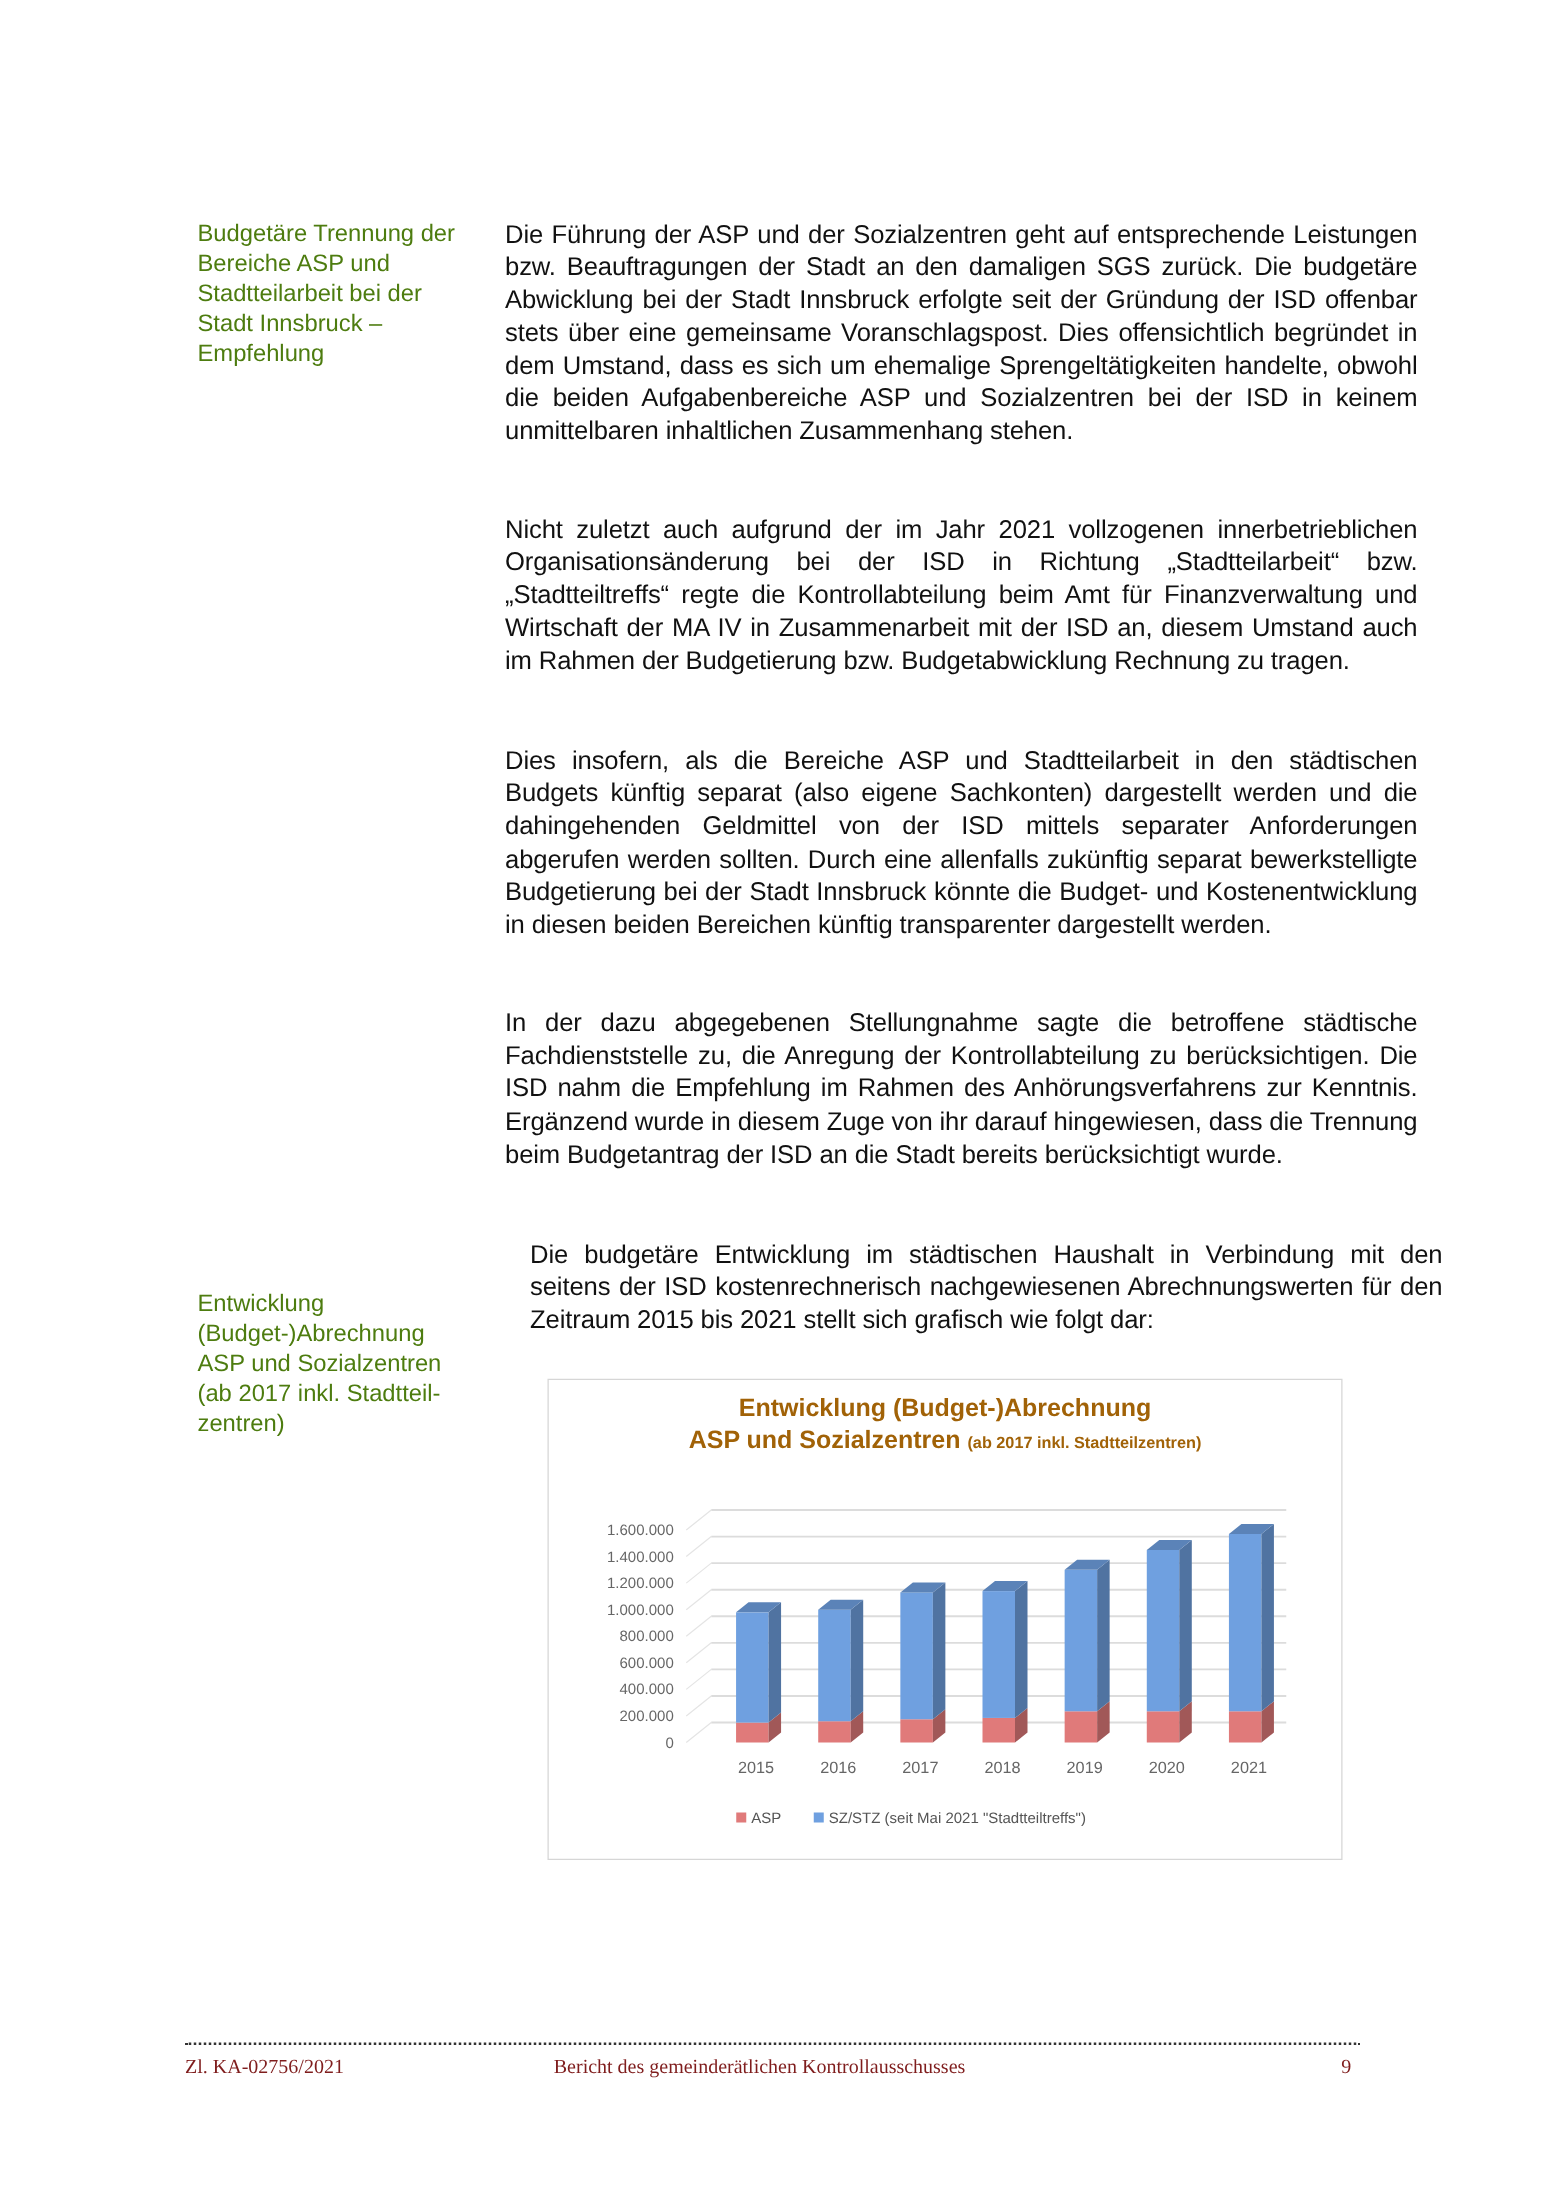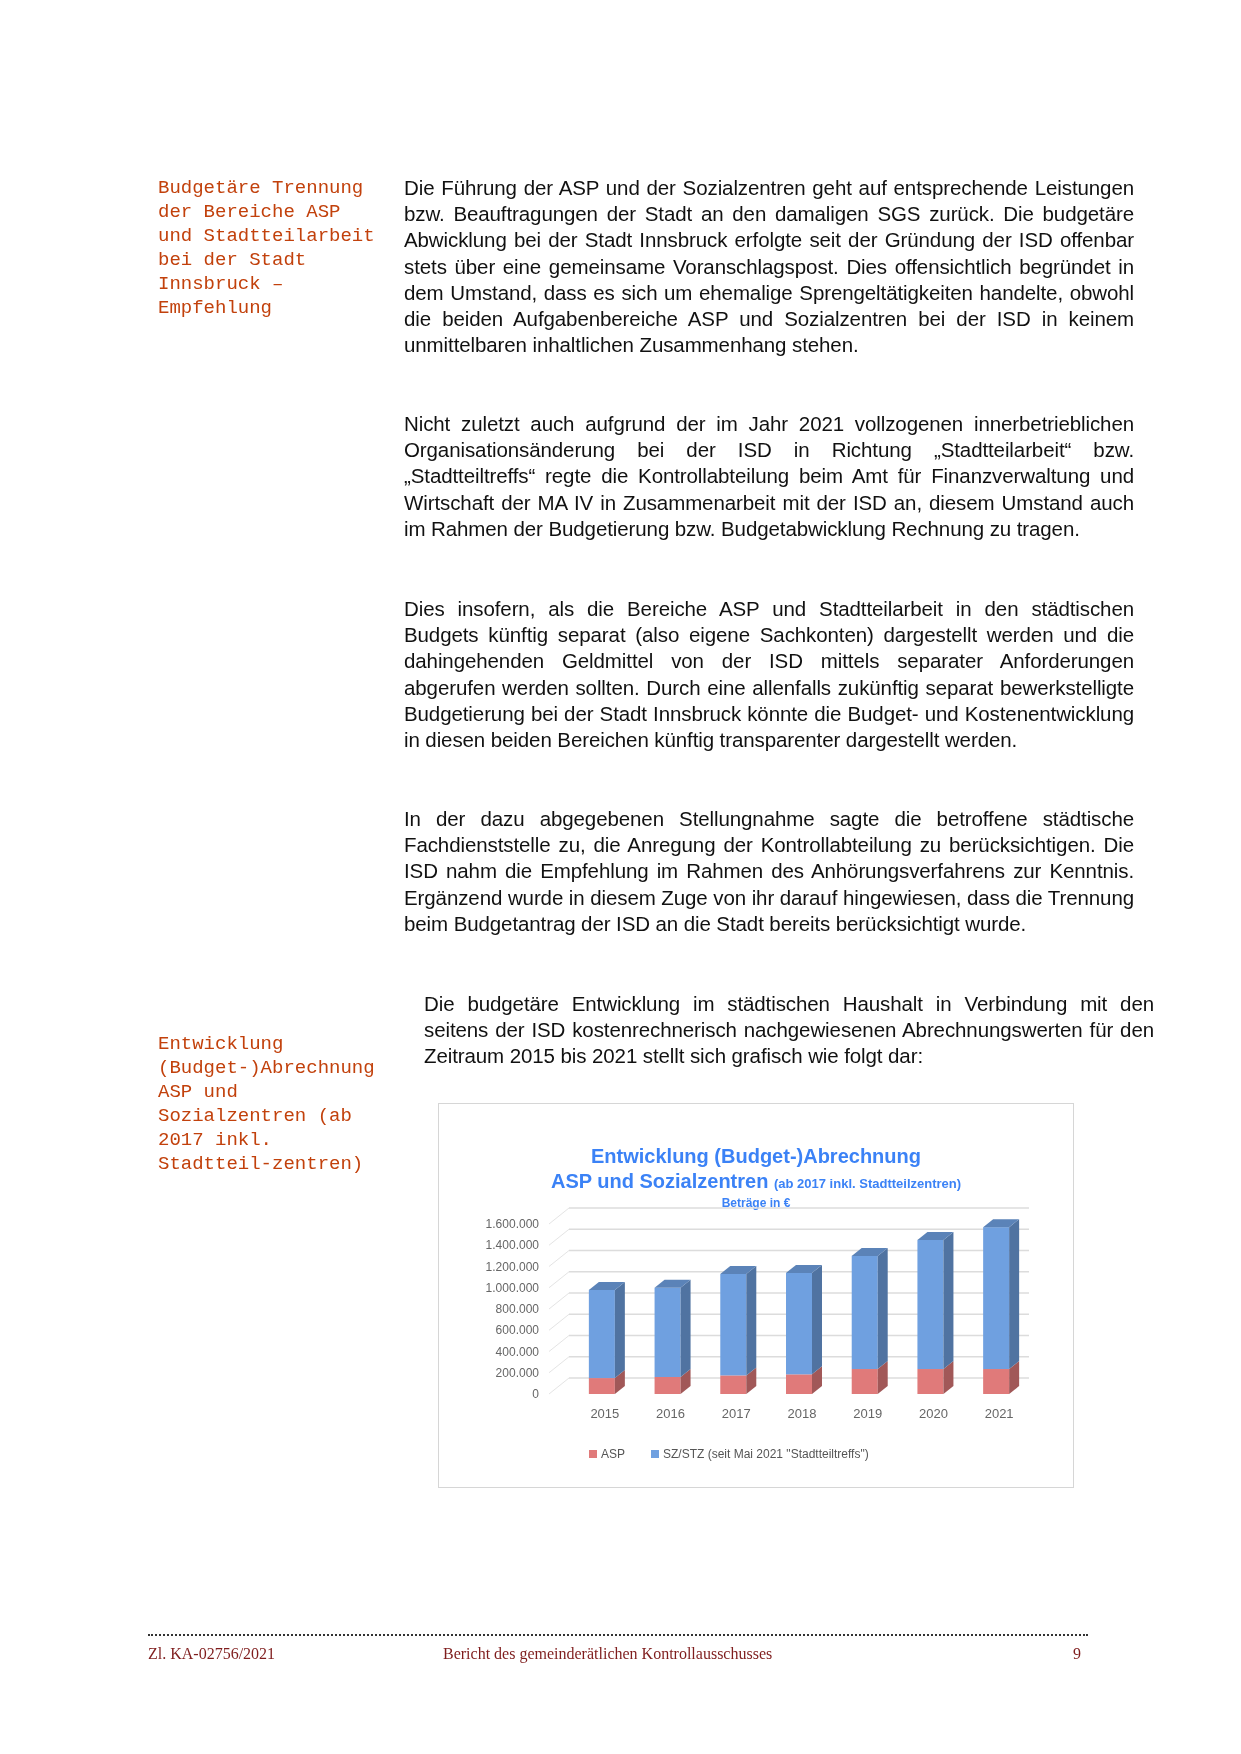--- a/index.html
+++ b/index.html
@@ -1,33 +1,33 @@
 <!DOCTYPE html>
 <html><head>
 <meta charset="utf-8">
 <style>
   html, body { margin: 0; padding: 0; background: #ffffff; }
   body { width: 1241px; height: 1754px; position: relative; overflow: hidden; }
   .sidenote {
     position: absolute; left: 158px; width: 220px;
-    font-family: Liberation Mono, monospace; font-size: 19px; line-height: 24px;
-    color: #c2410c;
+    font-family: Liberation Sans, sans-serif; font-size: 19px; line-height: 24px;
+    color: #4d7c0f;
   }
   .para {
     position: absolute; left: 404px; width: 730px;
     font-family: "Liberation Sans", sans-serif; font-size: 20.5px; line-height: 26.2px;
     color: #111; text-align: justify; letter-spacing: -0.1px;
   }
   .chart-frame {
     position: absolute; left: 438px; top: 1103px; width: 634px; height: 383px;
     border: 1px solid #d6d6d6; background: #fff;
   }
   .chart-title {
     position: absolute; left: 0; width: 100%; text-align: center;
-    font-family: "Liberation Sans", sans-serif; color: #3b82f6; font-weight: bold; margin-top: 29px;
+    font-family: "Liberation Sans", sans-serif; color: #a16207; font-weight: bold;
   }
   .t1 { top: 12px; font-size: 20px; }
   .t2 { top: 37px; font-size: 20px; }
   .t2 small { font-size: 13px; }
   .t3 { top: 63px; font-size: 12px; }
   .footer-dots {
     position: absolute; left: 148px; top: 1634px; width: 940px;
     border-top: 2px dotted #333; height: 0;
   }
   .footer {
@@ -47,21 +47,20 @@
 <div class="para" style="top:596px;">Dies insofern, als die Bereiche ASP und Stadtteilarbeit in den städtischen Budgets künftig separat (also eigene Sachkonten) dargestellt werden und die dahingehenden Geldmittel von der ISD mittels separater Anforderungen abgerufen werden sollten. Durch eine allenfalls zukünftig separat bewerkstelligte Budgetierung bei der Stadt Innsbruck könnte die Budget- und Kostenentwicklung in diesen beiden Bereichen künftig transparenter dargestellt werden.</div>
 <div class="para" style="top:806px;">In der dazu abgegebenen Stellungnahme sagte die betroffene städtische Fachdienststelle zu, die Anregung der Kontrollabteilung zu berücksichtigen. Die ISD nahm die Empfehlung im Rahmen des Anhörungsverfahrens zur Kenntnis. Ergänzend wurde in diesem Zuge von ihr darauf hingewiesen, dass die Trennung beim Budgetantrag der ISD an die Stadt bereits berücksichtigt wurde.</div>
 <div class="para" style="top:991px;margin-left:20px;">Die budgetäre Entwicklung im städtischen Haushalt in Verbindung mit den seitens der ISD kostenrechnerisch nachgewiesenen Abrechnungswerten für den Zeitraum 2015 bis 2021 stellt sich grafisch wie folgt dar:</div>
 
 <div class="chart-frame">
   <div class="chart-title t1">Entwicklung (Budget-)Abrechnung</div>
   <div class="chart-title t2">
     <span>ASP und Sozialzentren</span>
     <small>(ab 2017 inkl. Stadtteilzentren)</small>
   </div>
-  <div class="chart-title t3">Beträge in €</div>
   <svg id="chart-svg" width="634" height="383" style="position:absolute;left:0;top:0;">
       <line x1="110" y1="290" x2="130" y2="274" stroke="#e4e4e4" stroke-width="1"></line>
       <line x1="130" y1="274" x2="590" y2="274" stroke="#dcdcdc" stroke-width="1.5"></line>
       <text x="100" y="294" text-anchor="end" font-size="12" fill="#666">0</text>
       <line x1="110" y1="268.75" x2="130" y2="252.75" stroke="#e4e4e4" stroke-width="1"></line>
       <line x1="130" y1="252.75" x2="590" y2="252.75" stroke="#dcdcdc" stroke-width="1.5"></line>
       <text x="100" y="272.75" text-anchor="end" font-size="12" fill="#666">200.000</text>
       <line x1="110" y1="247.5" x2="130" y2="231.5" stroke="#e4e4e4" stroke-width="1"></line>
       <line x1="130" y1="231.5" x2="590" y2="231.5" stroke="#dcdcdc" stroke-width="1.5"></line>
       <text x="100" y="251.5" text-anchor="end" font-size="12" fill="#666">400.000</text>

